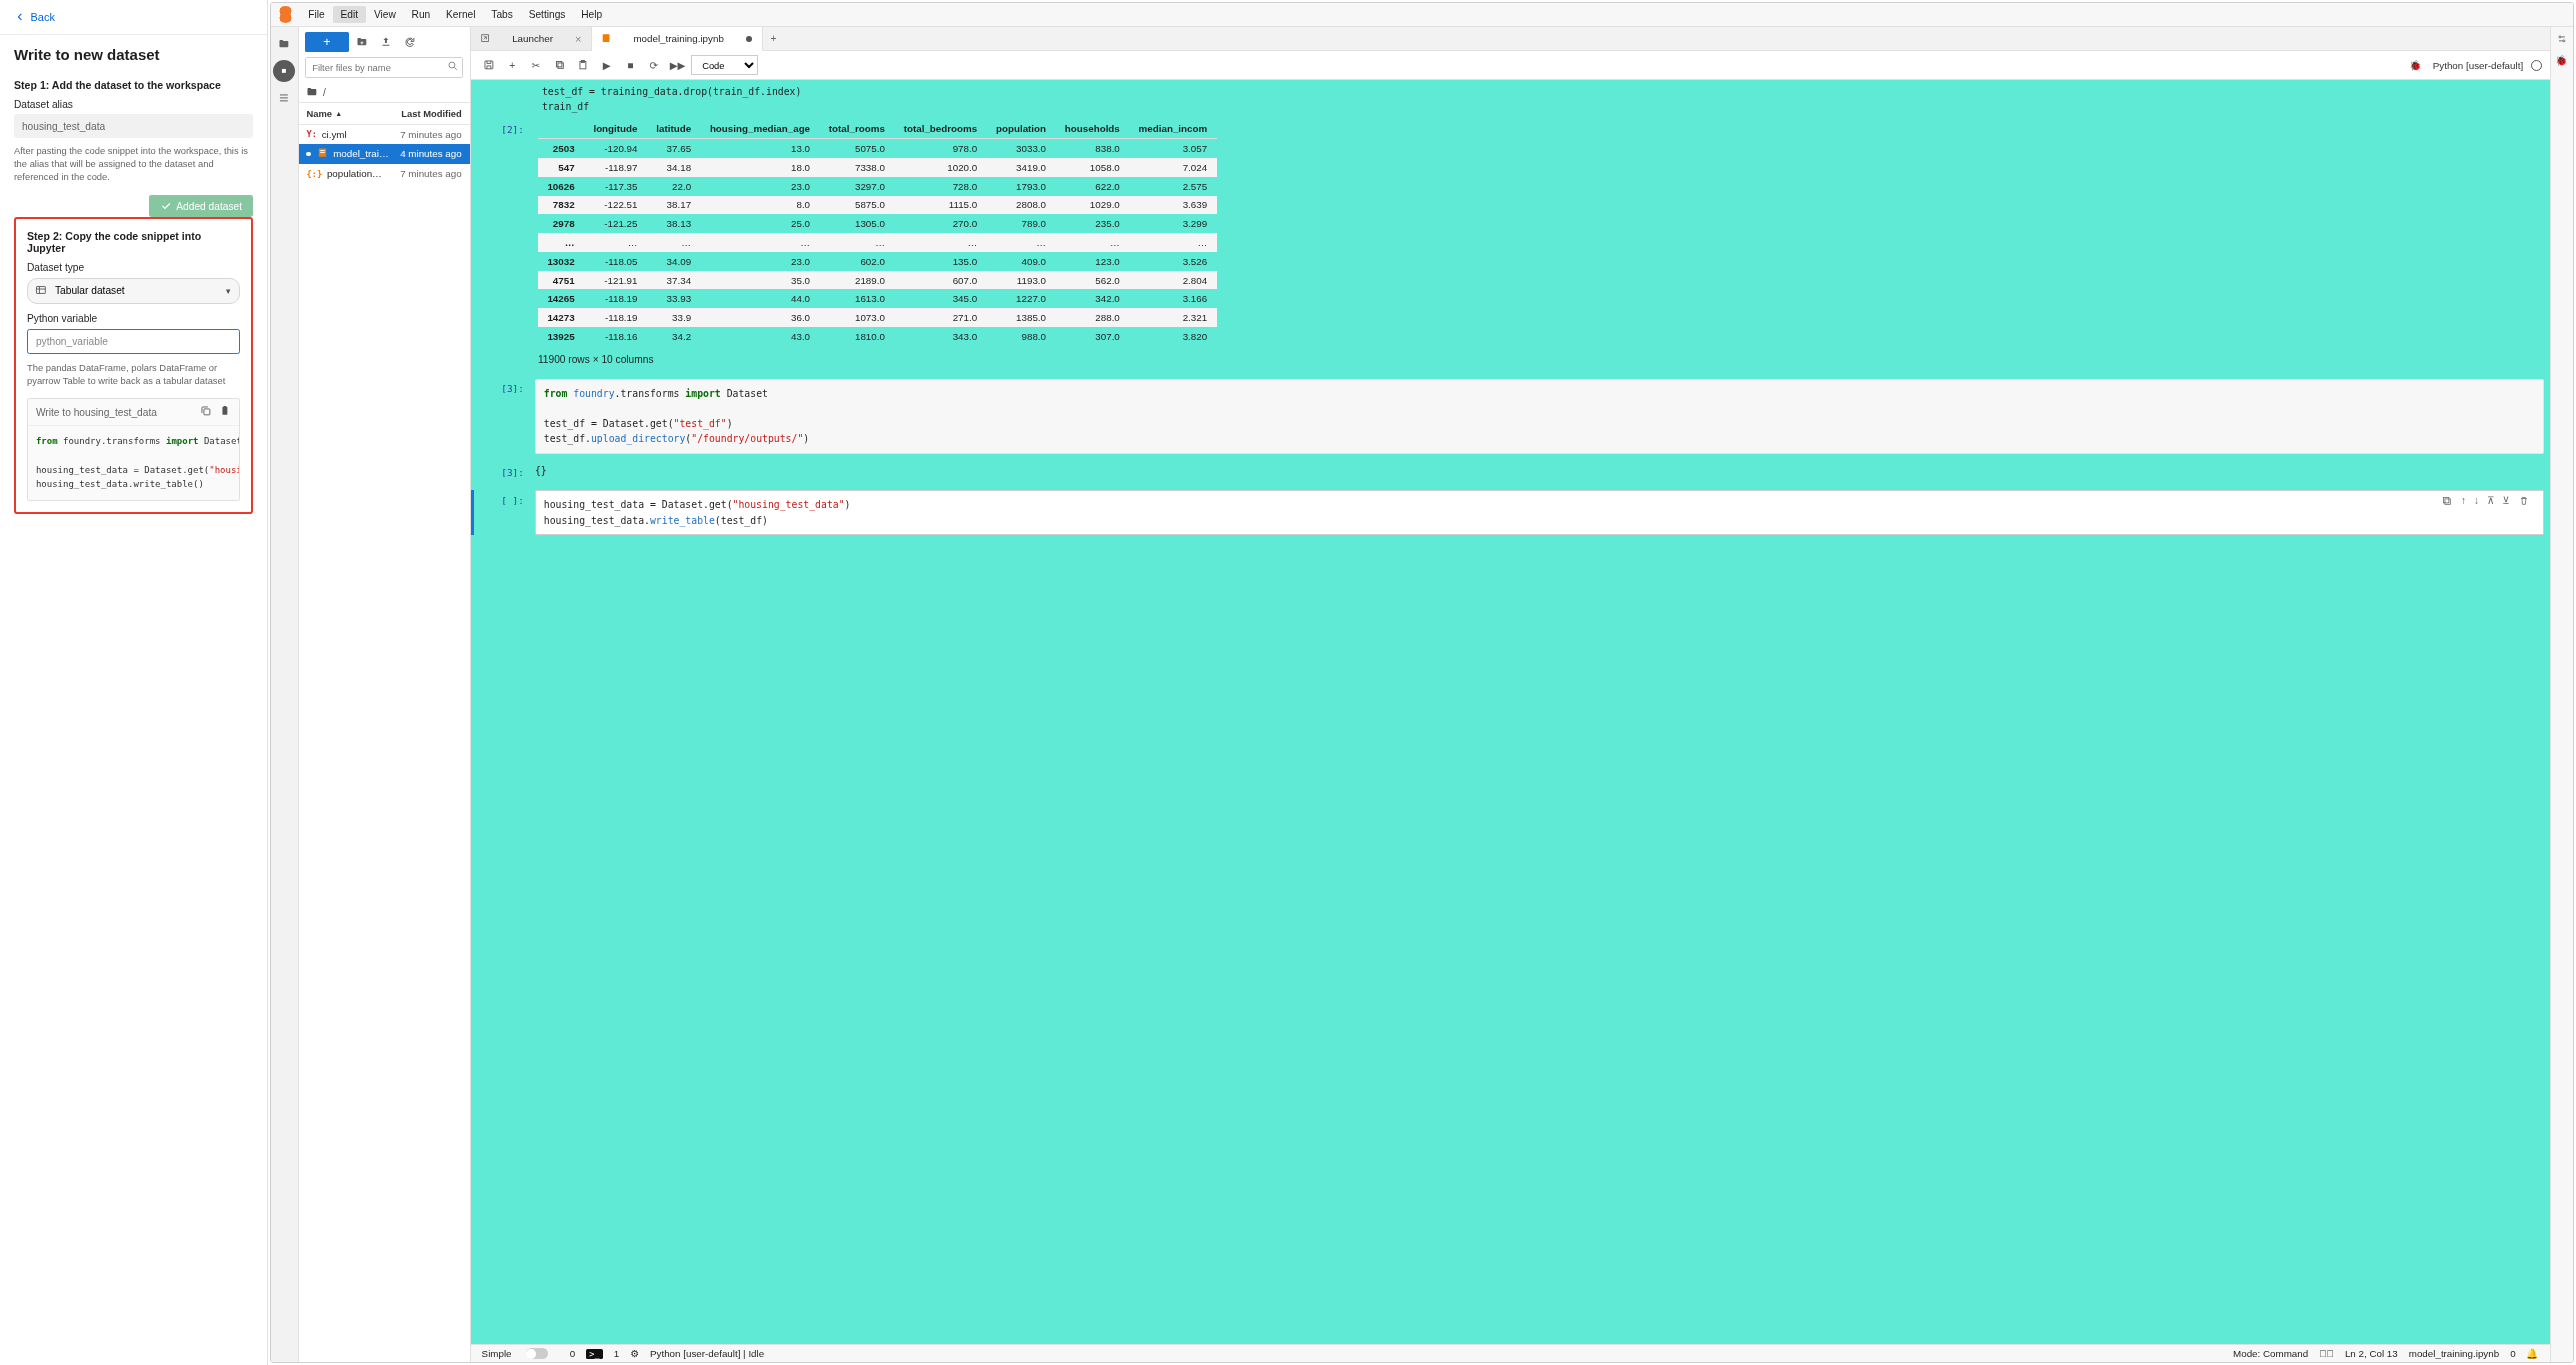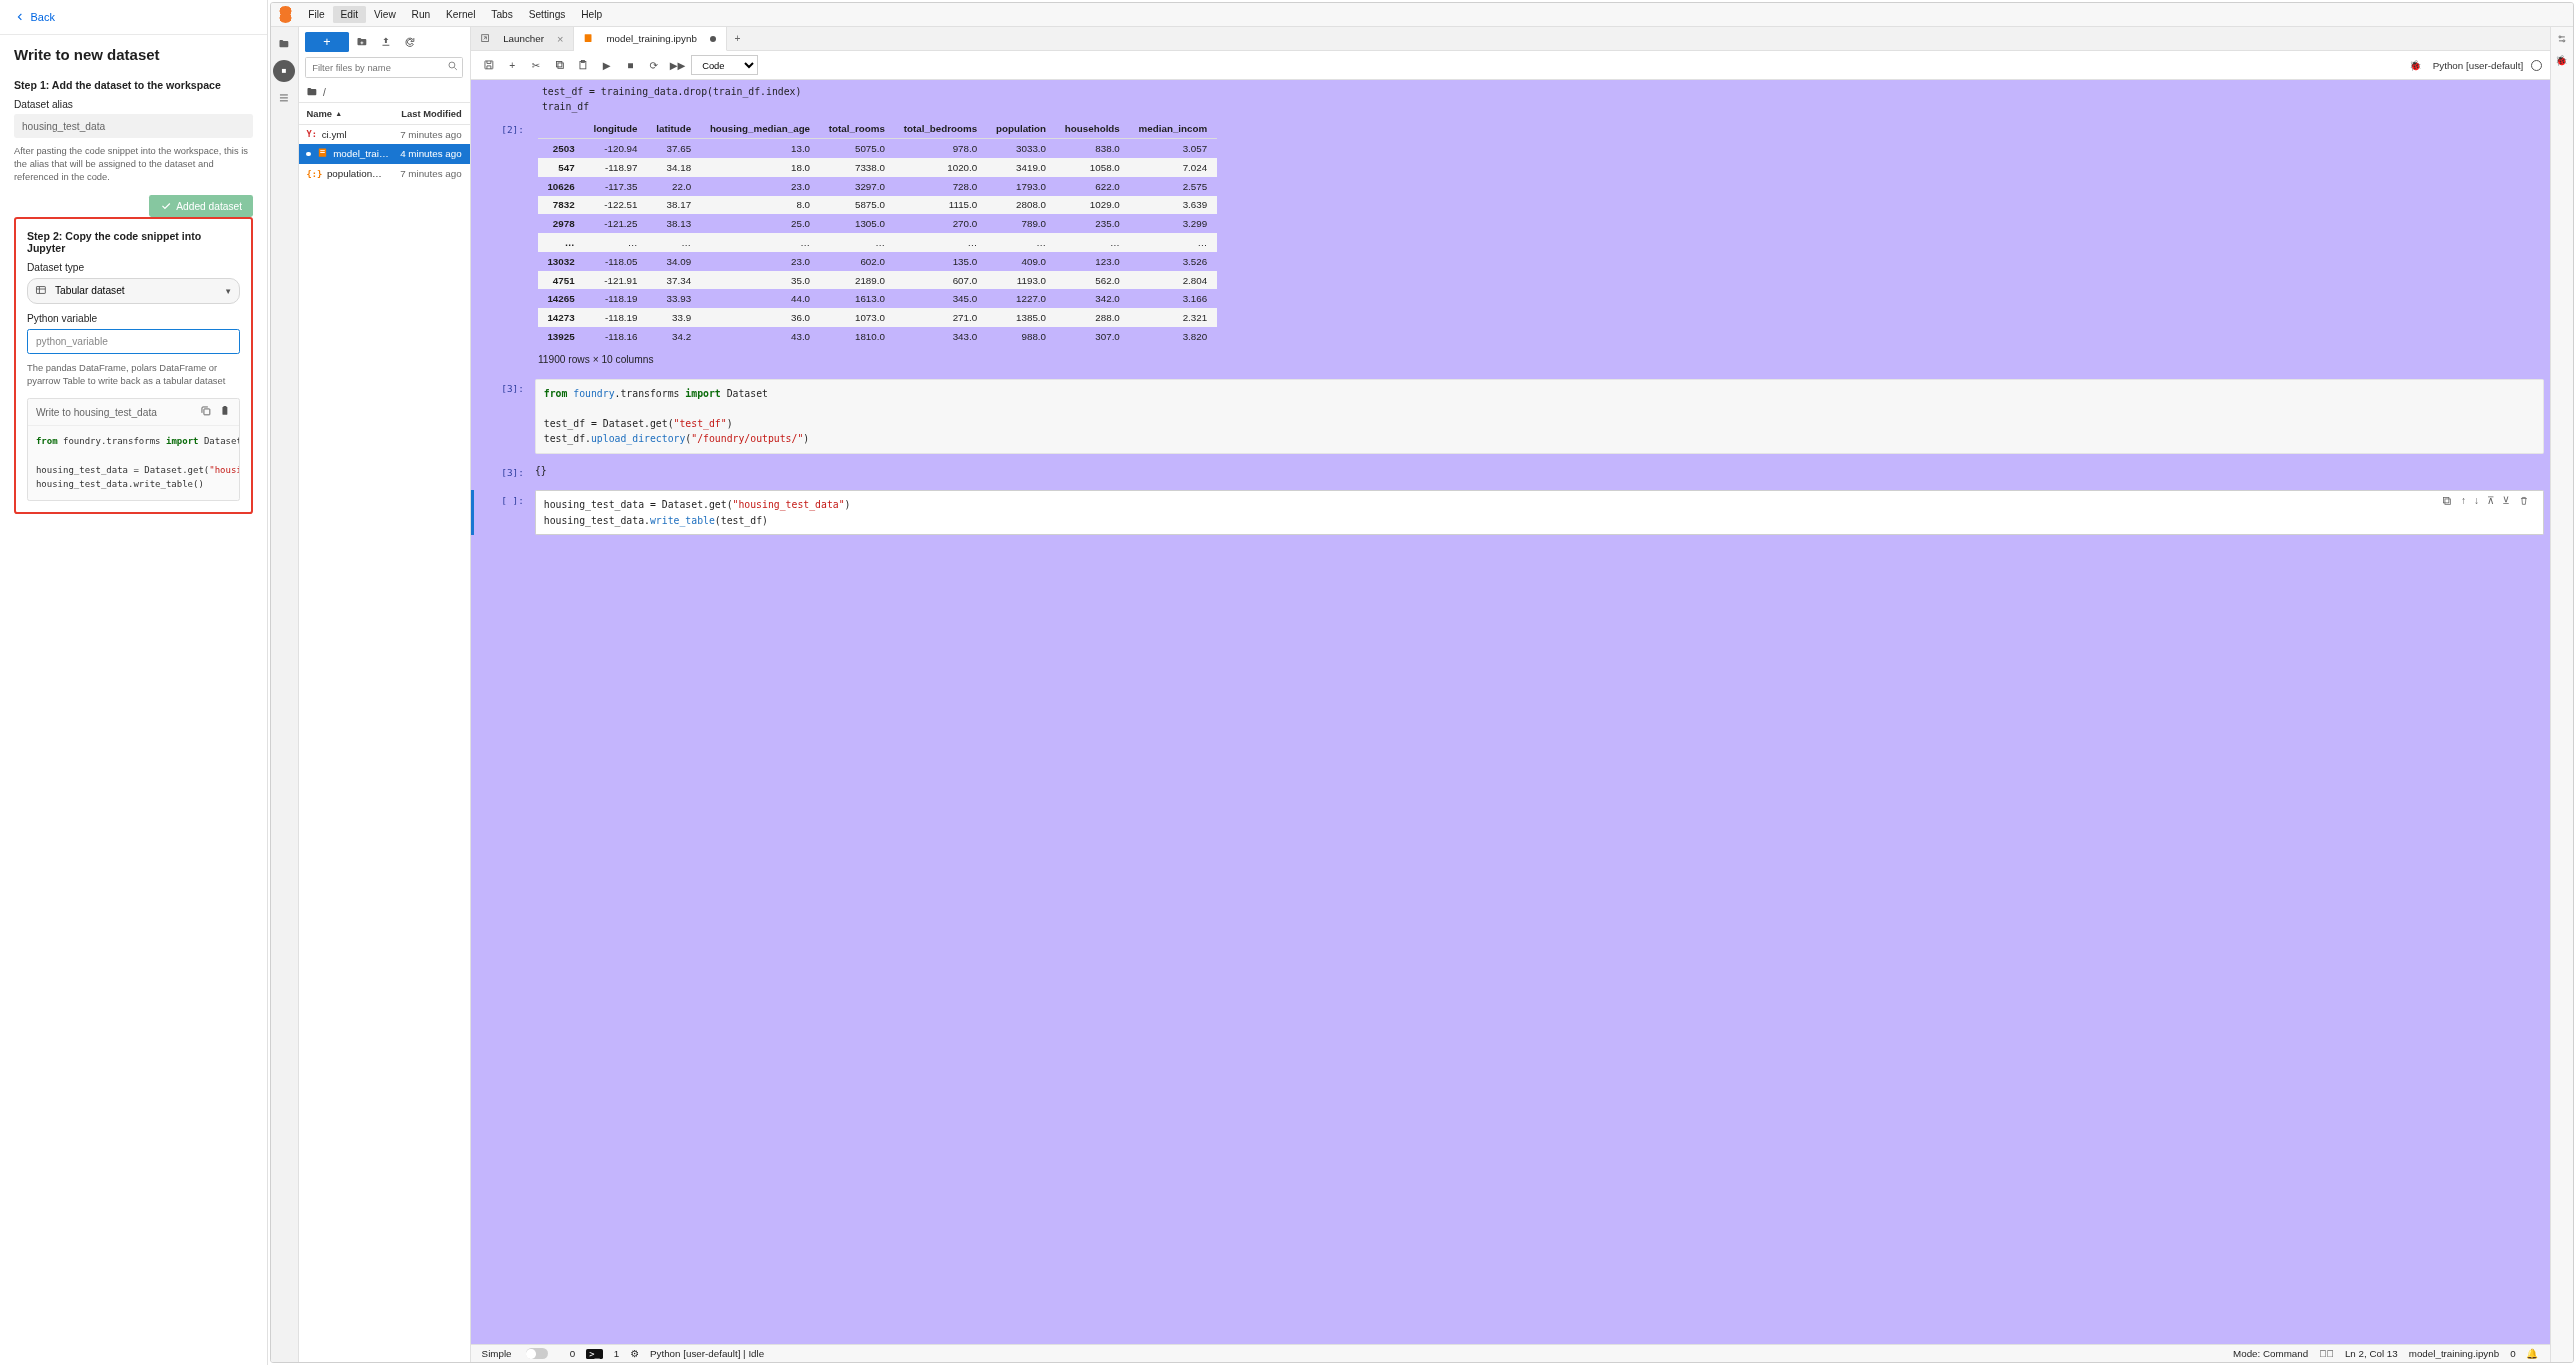--- a/index.html
+++ b/index.html
@@ -59,34 +59,34 @@
 .file-row.selected { background: #1976d2; color: #fff; }
 .file-row .file-name { display: flex; align-items: center; gap: 4.7px; overflow: hidden; }
 .file-row .file-name span.text { overflow:hidden; text-overflow:ellipsis; white-space:nowrap; max-width:87px; }
 .file-row .file-time { color: inherit; white-space: nowrap; text-align: center; }
 .file-row:not(.selected) .file-time { color: #666; }
 .dot { width:4.7px; height:4.7px; border-radius:50%; background:#fff; display:inline-block; margin-right:1.6px; }
 
 
 .main-area { flex: 1; display: flex; flex-direction: column; overflow: hidden; position: relative; }
 .tabs-row { display: flex; align-items: center; border-bottom: 0.8px solid #e0e0e0; background: #f2f2f2; }
-.tab { display: flex; align-items: center; gap: 13px; padding: 5.5px 9.4px; border-right: 0.8px solid #e0e0e0; background: #ececec; font-size: 9.8px; cursor: pointer; }
+.tab { display: flex; align-items: center; gap: 22px; padding: 5.5px 9.4px; border-right: 0.8px solid #e0e0e0; background: #ececec; font-size: 9.8px; cursor: pointer; }
 .tab.active { background: #fff; border-bottom: 0.8px solid #fff; margin-bottom:-0.8px; }
 .tab .close-x { color: #888; font-size: 11px; }
 .tab .dot-unsaved { width:6.3px; height:6.3px; border-radius:50%; background:#555; display:inline-block; }
 .tab-add { padding: 4.7px 7.9px; color: #666; cursor:pointer; }
 
 .nb-toolbar { display: flex; align-items: center; gap: 3.1px; padding: 3.9px 7.9px; border-bottom: 0.8px solid #e0e0e0; background:#fff; }
 .nb-toolbar .tb { width: 20.5px; height: 19px; display: flex; align-items: center; justify-content: center; color: #555; cursor: pointer; }
 .cell-type-sel { border: 0.8px solid #ccc; padding: 2.4px 15.7px 2.4px 6.3px; font-size: 9.4px; background: #fff; }
 .nb-toolbar .spacer { flex: 1; }
 .kernel-lbl { font-size: 9.8px; color: #333; margin-right: 4.7px; }
 .kernel-circle { width: 11px; height: 11px; border: 1.2px solid #555; border-radius: 50%; }
 
-.notebook { flex: 1; overflow: auto; padding: 4.7px 6.3px 15.7px 6.3px; background: #c4b5fd; }
+.notebook { flex: 1; overflow: auto; padding: 4.7px 6.3px 15.7px 6.3px; background: #5eead4; }
 .code-line { font-family: Menlo, Consolas, monospace; font-size: 9.8px; padding: 1.6px 0 1.6px 65px; white-space: pre; }
 .prompt { display:inline-block; width:47px; text-align:right; color:#303F9F; font-family:Menlo,Consolas,monospace; font-size:9.4px; margin-right:11px; vertical-align:top; }
 .out-wrapper { display:flex; }
 .out-wrapper .prompt { flex-shrink:0; padding-top:4.7px;}
 
 
 .df-table { border-collapse: collapse; font-family: -apple-system, Helvetica, Arial, sans-serif; font-size: 9.8px; margin-left: 3.1px; }
 .df-table th { font-weight: 600; text-align: right; padding: 3.9px 9.4px; border-bottom: 0.8px solid #ddd; white-space:nowrap; }
 .df-table td { text-align: right; padding: 3.9px 9.4px; white-space:nowrap; }
 .df-table tr:nth-child(even) td { background: #f5f5f5; }

